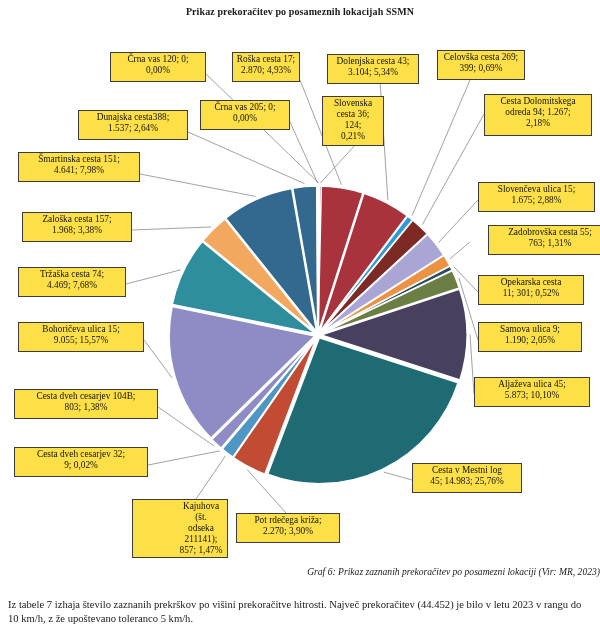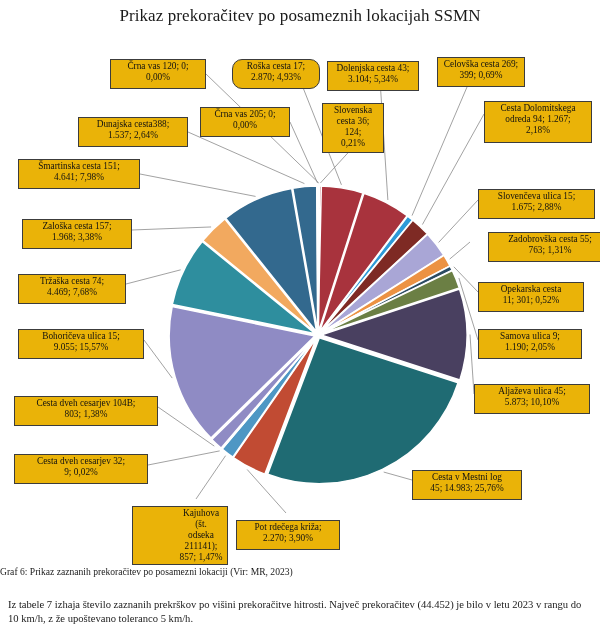--- a/index.html
+++ b/index.html
@@ -8,47 +8,47 @@
     background:#ffffff;
     font-family:"Liberation Serif", serif;
     color:#1a1a1a;
     position:relative;
     overflow:hidden;
   }
   #chart-title{
     position:absolute;top:6px;left:0;width:600px;
     text-align:center;
     font-family:"Liberation Serif", serif;
-    font-weight:normal;
-    font-size:17px;
+    font-weight:bold;
+    font-size:10px;
     letter-spacing:.1px;
   }
   #figure-area{
     position:absolute;left:0;top:22px;width:600px;height:530px;
   }
   #pie-svg{position:absolute;left:0;top:0;}
   #leader-svg{position:absolute;left:0;top:0;}
 
   .cal{
     position:absolute;
     box-sizing:border-box;
     border:1px solid #3c3c3c;
-    background:#eab308;
+    background:#fde047;
     font-size:9.3px;
     line-height:1.18;
     text-align:center;
     padding:1px 2px;
     font-family:"Liberation Serif", serif;
     color:#111;
     white-space:normal;
-    margin-top:7px;
   }
   #caption{
     position:absolute;left:0;top:566px;width:600px;
-    text-align:left;
+    text-align:right;
+    font-style:italic;
     font-size:9.6px;
     font-family:"Liberation Serif", serif;
   }
   #footer-text{
     position:absolute;left:8px;top:598px;width:586px;
     font-size:10.6px;
     line-height:1.32;
     text-align:left;
     font-family:"Liberation Serif", serif;
   }
@@ -105,21 +105,21 @@
       <path d="M 470 58 L 412.0352264000777 193.57899600201762" stroke="#8a8a8a" stroke-width="0.8" fill="none"></path>
       <path d="M 380 58 L 387.8625857719694 178.00659605279145" stroke="#8a8a8a" stroke-width="0.8" fill="none"></path>
       <path d="M 300 58 L 341.4501575938459 162.81980786793557" stroke="#8a8a8a" stroke-width="0.8" fill="none"></path>
       <path d="M 206 52 L 318.7876882298191 161.00204097668745" stroke="#8a8a8a" stroke-width="0.8" fill="none"></path>
     </svg>
   <div id="callouts">
       <div class="cal" style="left: 110px; top: 30px; width: 96px; min-height: 30px;">
         <div>Črna vas 120; 0;</div>
         <div>0,00%</div>
       </div>
-      <div class="cal" style="left: 232px; top: 30px; width: 88px; min-height: 30px; border-radius: 10px;">
+      <div class="cal" style="left: 232px; top: 30px; width: 68px; min-height: 30px;">
         <div>Roška cesta 17;</div>
         <div>2.870; 4,93%</div>
       </div>
       <div class="cal" style="left: 327px; top: 32px; width: 92px; min-height: 30px;">
         <div>Dolenjska cesta 43;</div>
         <div>3.104; 5,34%</div>
       </div>
       <div class="cal" style="left: 437px; top: 28px; width: 88px; min-height: 30px; text-align: center;">
         <div>Celovška cesta 269;</div>
         <div>399; 0,69%</div>

